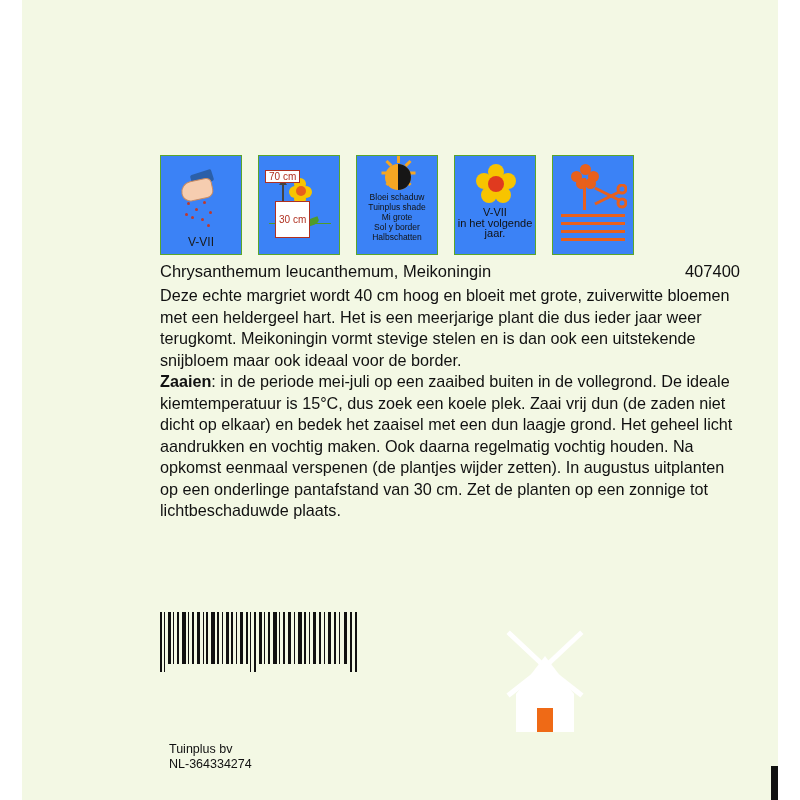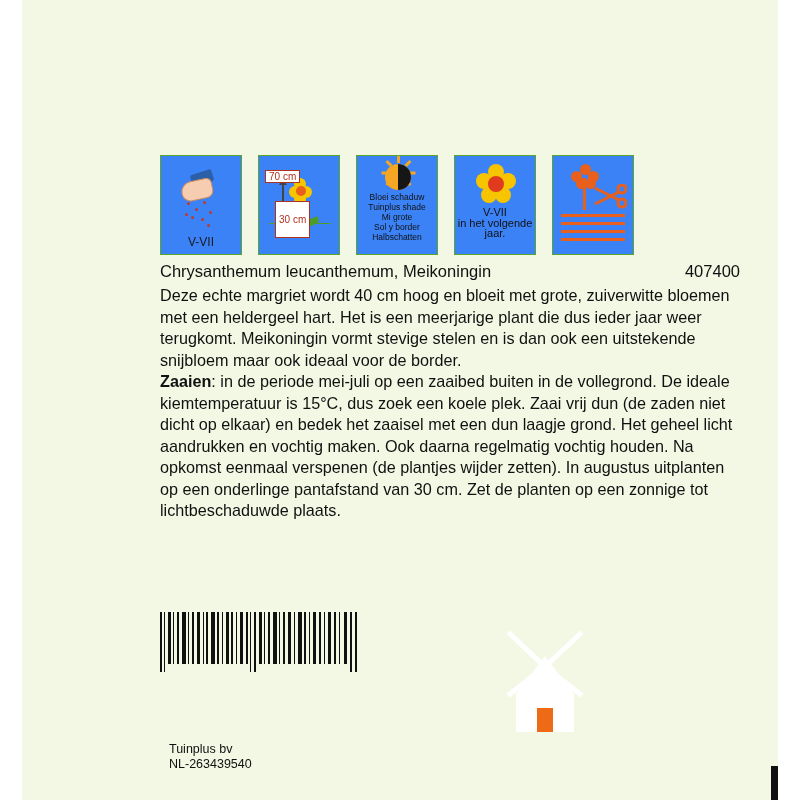--- a/index.html
+++ b/index.html
@@ -427,17 +427,17 @@
       <line x1="90" y1="6" x2="58" y2="36"></line>
       <line x1="20" y1="66" x2="48" y2="44"></line>
       <line x1="90" y1="66" x2="62" y2="44"></line>
     </g>
     <path d="M55 28 L84 66 L84 104 L26 104 L26 66 Z" fill="#ffffff"></path>
     <rect x="47" y="80" width="16" height="24" fill="#ef6a16"></rect>
   </svg>
 
   <div class="footer">
     <div>Tuinplus bv</div>
-    <div>NL-263439540</div>
+    <div>NL-364334274</div>
   </div>
 
   <div class="right-mark"></div>
 </div>
 
 </body></html>

